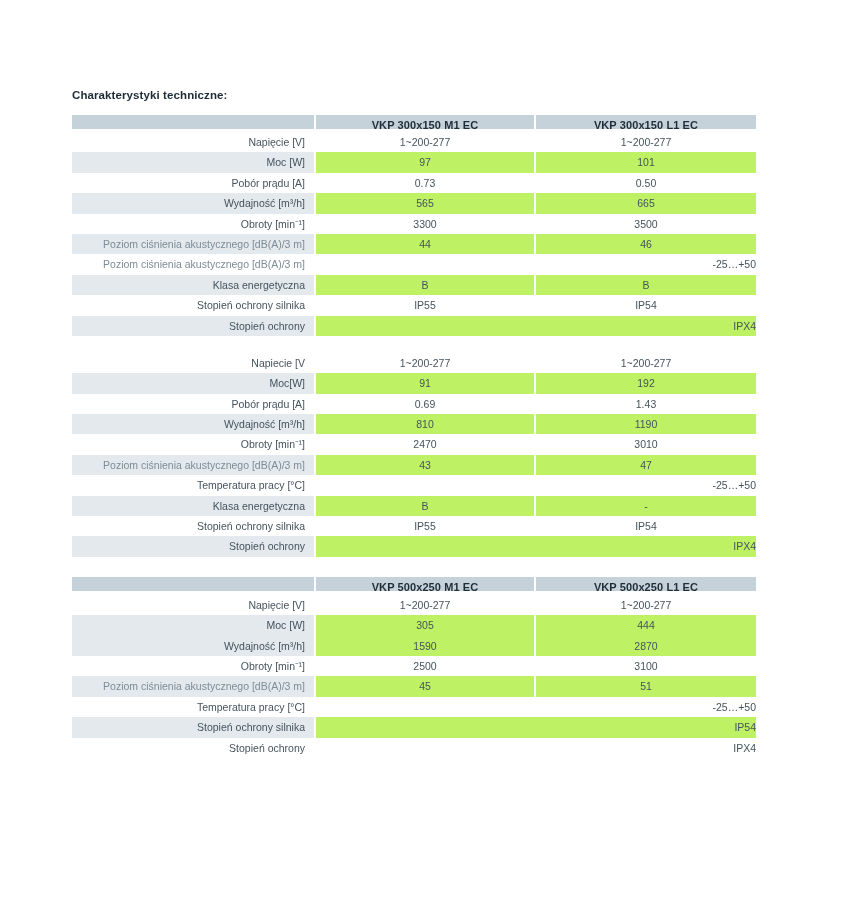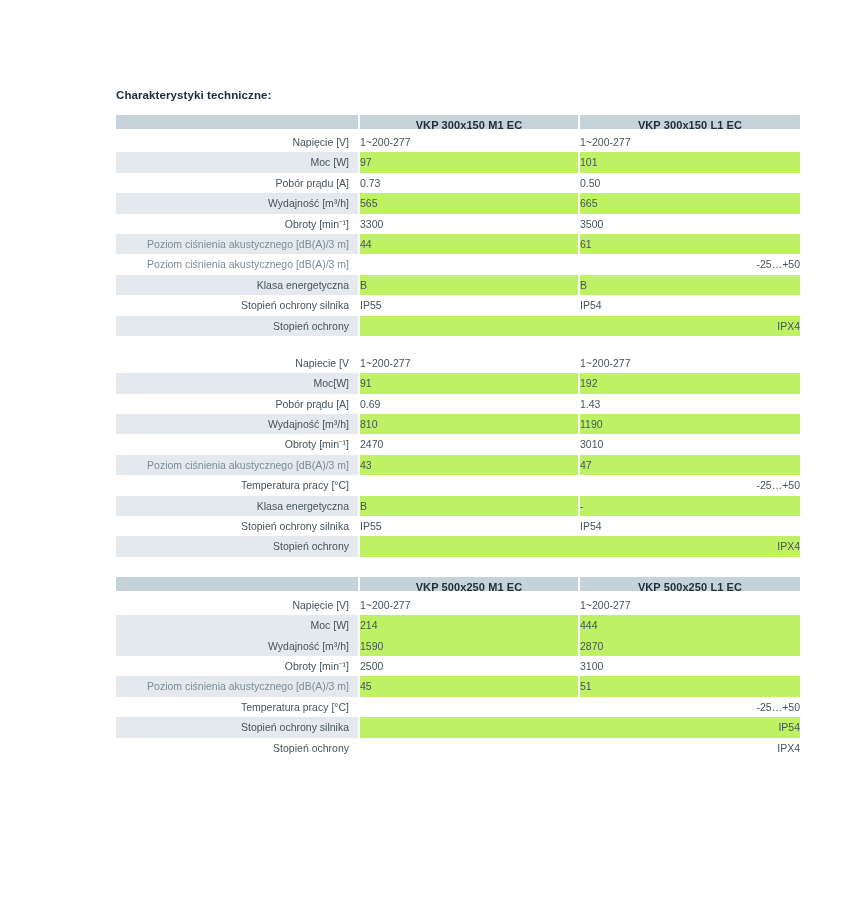--- a/index.html
+++ b/index.html
@@ -12,21 +12,21 @@
     height: 900px;
     font-family: "Liberation Sans", sans-serif;
     color: #3d4b54;
     -webkit-font-smoothing: antialiased;
   }
   .page {
     position: relative;
     width: 846px;
     height: 900px;
     box-sizing: border-box;
-    padding: 88px 81px 0 116px;
+    padding: 88px 81px 0 72px;
   }
   .doc-title {
     font-size: 11.5px;
     font-weight: bold;
     color: #1c2b36;
     letter-spacing: 0.1px;
     margin: 0 0 9px 0;
     line-height: 14px;
   }
   .spec-table {
@@ -56,21 +56,21 @@
     height: 20.4px;
     line-height: 20.4px;
     overflow: hidden;
     white-space: nowrap;
   }
   td.label .cell-inner {
     text-align: right;
     padding-right: 9px;
   }
   td.val .cell-inner {
-    text-align: left;
+    text-align: center;
   }
 
   
   tr.shade td.label .cell-inner { background: #e3e9ed; }
   tr.shade td.val   .cell-inner { background: #bef264; }
   
   tr.plain td .cell-inner { background: #ffffff; }
 
   
   td.label .cell-inner { margin-right: 2px; text-align: right; }
@@ -182,21 +182,21 @@
             </td>
           </tr>
           <tr class="shade">
             <td class="label">
               <span class="cell-inner lbl-muted">Poziom ciśnienia akustycznego [dB(A)/3 m]</span>
             </td>
             <td class="val v1">
               <span class="cell-inner">44</span>
             </td>
             <td class="val v2">
-              <span class="cell-inner">61</span>
+              <span class="cell-inner">46</span>
             </td>
           </tr>
           <tr class="plain">
             <td class="label">
               <span class="cell-inner lbl-muted">Poziom ciśnienia akustycznego [dB(A)/3 m]</span>
             </td>
             <td class="val span2" colspan="2">
               <span class="cell-inner">-25…+50</span>
             </td>
           </tr>
@@ -372,21 +372,21 @@
             </td>
             <td class="val v2">
               <span class="cell-inner">1~200-277</span>
             </td>
           </tr>
           <tr class="shade">
             <td class="label">
               <span class="cell-inner">Moc [W]</span>
             </td>
             <td class="val v1">
-              <span class="cell-inner">214</span>
+              <span class="cell-inner">305</span>
             </td>
             <td class="val v2">
               <span class="cell-inner">444</span>
             </td>
           </tr>
           <tr class="shade">
             <td class="label">
               <span class="cell-inner">Wydajność [m³/h]</span>
             </td>
             <td class="val v1">

